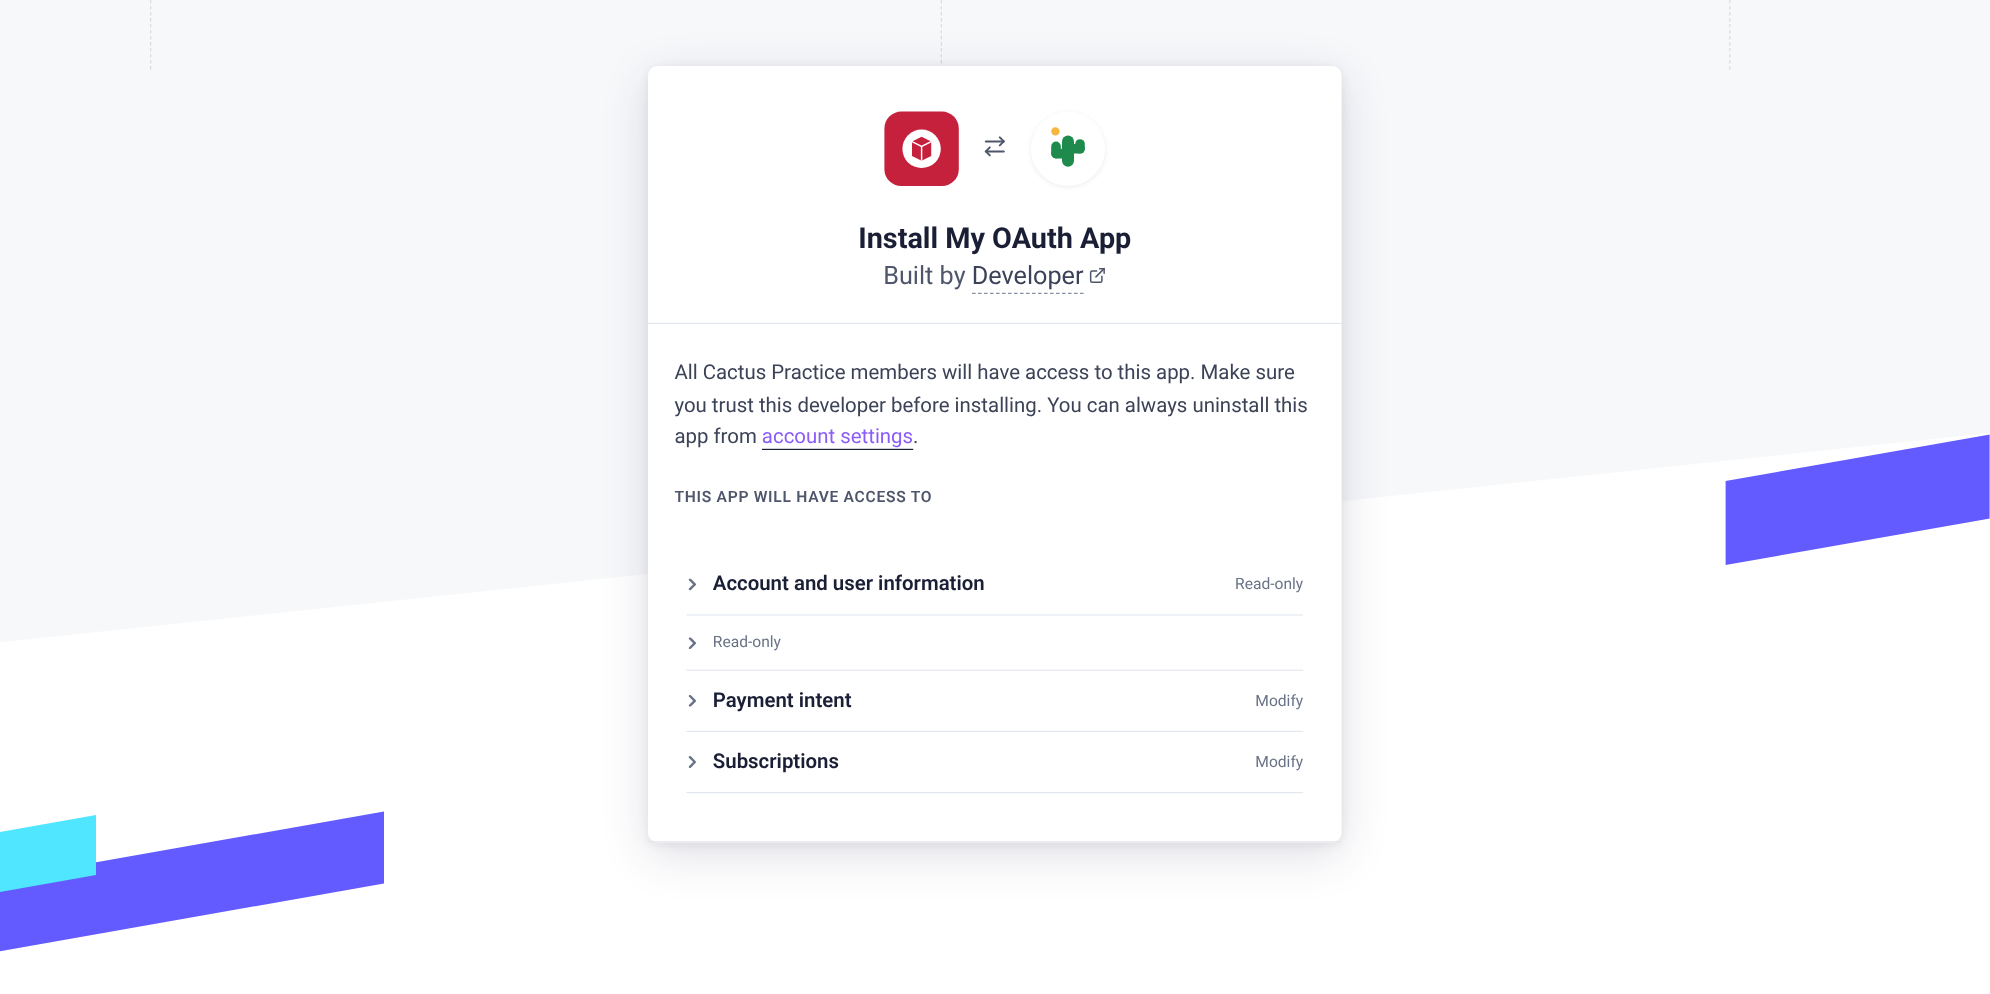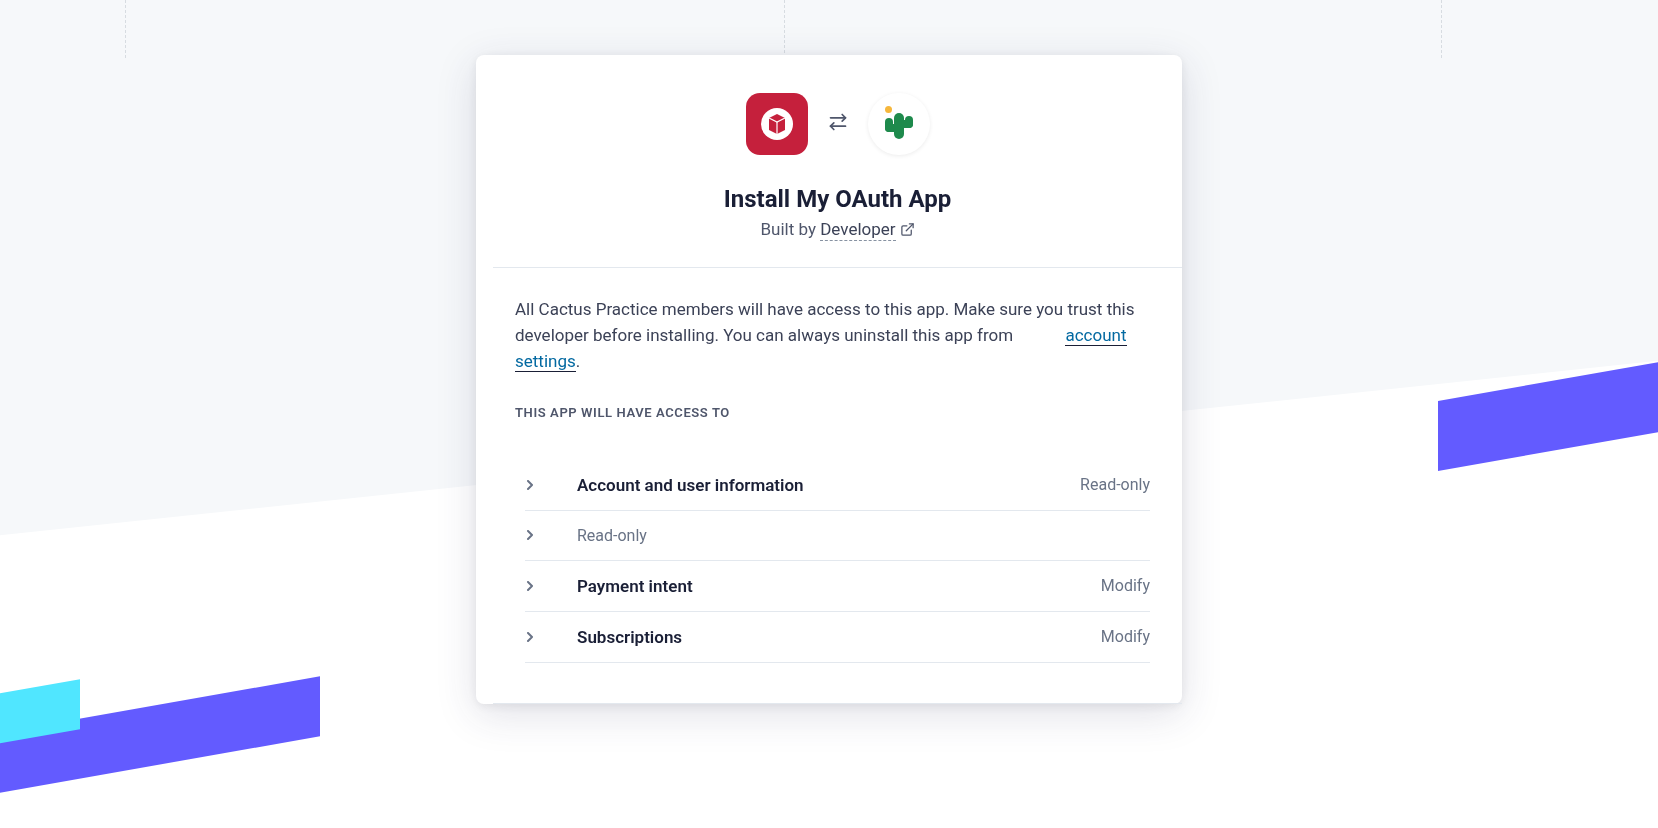--- a/index.html
+++ b/index.html
@@ -56,26 +56,25 @@
       border-left: 1px dashed #d7dce1;
     }
     .dl1 { left: 125px; }
     .dl2 { left: 784px; }
     .dl3 { left: 1441px; }
     .card {
       position: absolute;
       top: 55px;
       left: 50%;
       transform: translateX(-50%);
-      width: 706px;
+      width: 578px;
       background: #fff;
       border-radius: 8px;
       box-shadow: 0 10px 40px rgba(50,50,93,.15), 0 2px 10px rgba(0,0,0,.07);
       z-index: 5;
-      padding-left: 17px;
     }
     .card-header {
       padding: 38px 20px 26px;
       text-align: center;
       border-bottom: 1px solid #e3e8ee;
     }
     .logo-row {
       display: flex;
       align-items: center;
       justify-content: center;
@@ -112,71 +111,69 @@
     .cactus .arm-r { position:absolute; right:6px; bottom:16px; width:8px; height:12px; background:#1e8a4c; border-radius:4px; }
     .cactus .arm-r::after { content:""; position:absolute; bottom:0; right:0; width:14px; height:8px; background:#1e8a4c; border-radius:4px; }
     .cactus .sun { position:absolute; top:2px; left:6px; width:7px; height:7px; background:#f6b73c; border-radius:50%; }
     .title {
       font-size: 24px;
       font-weight: 700;
       color: #1a1f36;
       margin-bottom: 6px;
     }
     .subtitle {
-      font-size: 17px;
+      font-size: 21px;
       color: #4f566b;
     }
     .dev-link {
       color: #3c4257;
       text-decoration: none;
       border-bottom: 1px dashed #8792a2;
       padding-bottom: 1px;
       cursor: pointer;
     }
     .ext-icon { display:inline-block; vertical-align: middle; margin-left:4px; }
     .ext-icon svg { width:15px; height:15px; color:#4f566b; }
     .card-body { padding: 28px 22px 40px; }
     .description {
       font-size: 17px;
       line-height: 1.55;
       color: #3c4257;
       margin-bottom: 30px;
     }
     .settings-link {
-      color: #0369a1;
+      color: #8b5cf6;
       border-bottom: 1px solid #1a1f36;
       cursor: pointer;
-      margin-left: 48px;
     }
     .section-label {
       font-size: 13px;
       font-weight: 600;
       letter-spacing: 0.6px;
       color: #4f566b;
       margin-bottom: 40px;
     }
     .perm-list { padding: 0 10px; }
     .perm-row {
       display: flex;
       align-items: center;
       padding: 15px 0;
       border-bottom: 1px solid #e3e8ee;
       cursor: pointer;
-      gap: 30px;
     }
     .chevron { color: #697386; margin-right: 12px; }
     .chevron svg { width: 10px; height: 10px; display:block; }
     .perm-name {
       font-size: 17px;
       font-weight: 600;
       color: #1a1f36;
       flex: 1;
     }
     .perm-badge {
-      font-size: 16px;
+      font-size: 13px;
       color: #697386;
     }
     .card-footer-line {
       border-top: 1px solid #e3e8ee;
       height: 1px;
     }
   </style>
 </head>
 <body>
 

